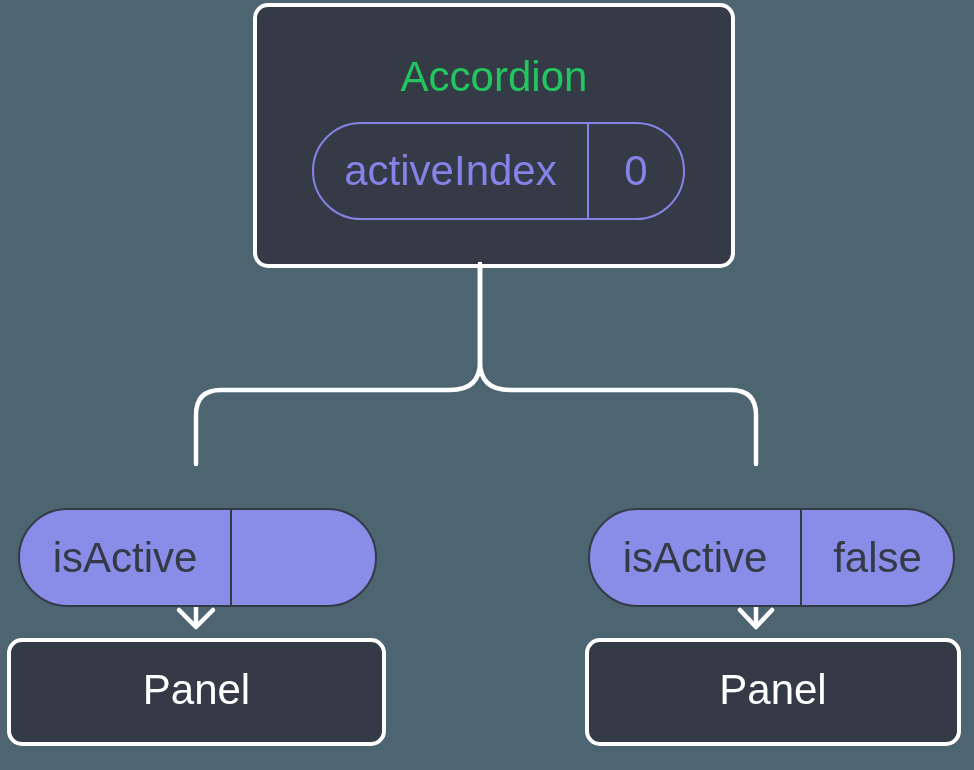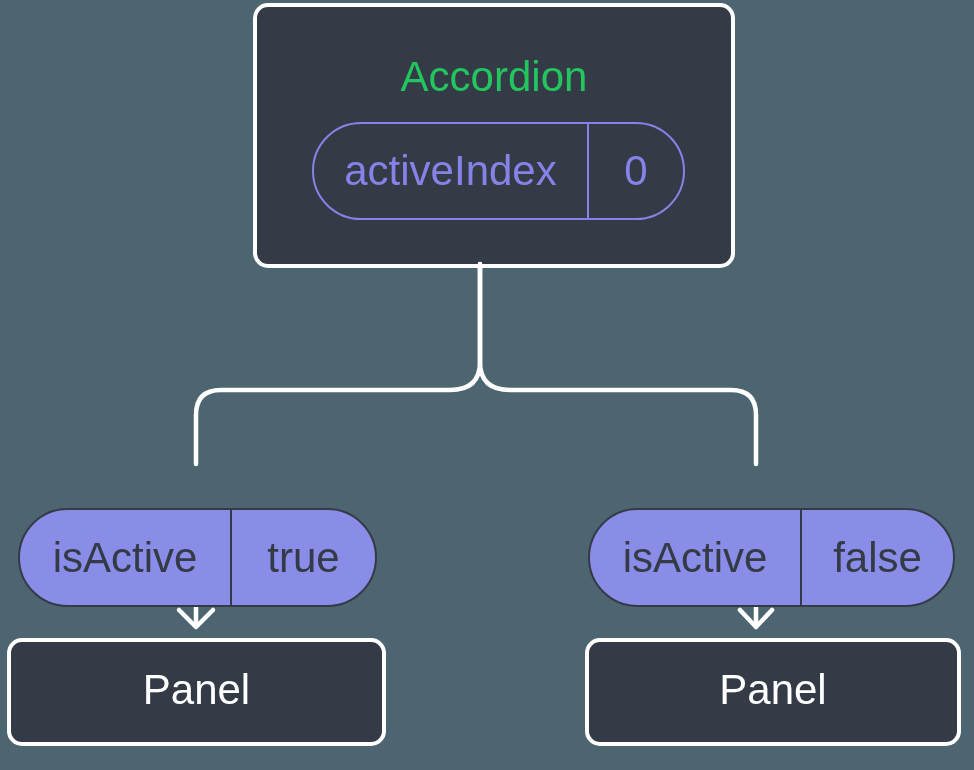--- a/index.html
+++ b/index.html
@@ -121,21 +121,20 @@
     <path d="M480 264 V362 Q480 390 450 390 H221 Q196 390 196 415 V464"></path>
     <path d="M480 264 V362 Q480 390 510 390 H731 Q756 390 756 415 V464"></path>
     <path d="M196 567 V623"></path>
     <path d="M179 610 L196 627 L213 610"></path>
     <path d="M756 567 V623"></path>
     <path d="M740 610 L756 627 L772 610"></path>
   </svg>
 
   <div class="prop-pill pill-filled pill-left">
     <div class="pill-key">isActive</div>
-    <div class="pill-val">true</div>
   </div>
 
   <div class="prop-pill pill-filled pill-right">
     <div class="pill-key">isActive</div>
     <div class="pill-val">false</div>
   </div>
 
   <div class="node panel-node panel-left">
     <div class="panel-label">Panel</div>
   </div>

